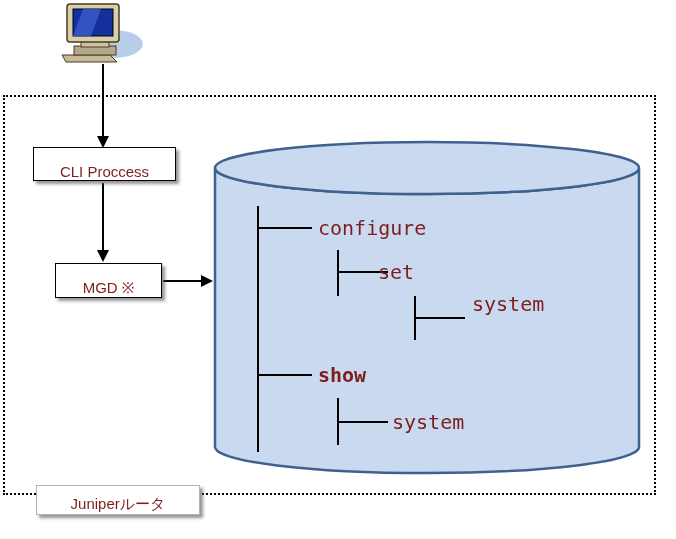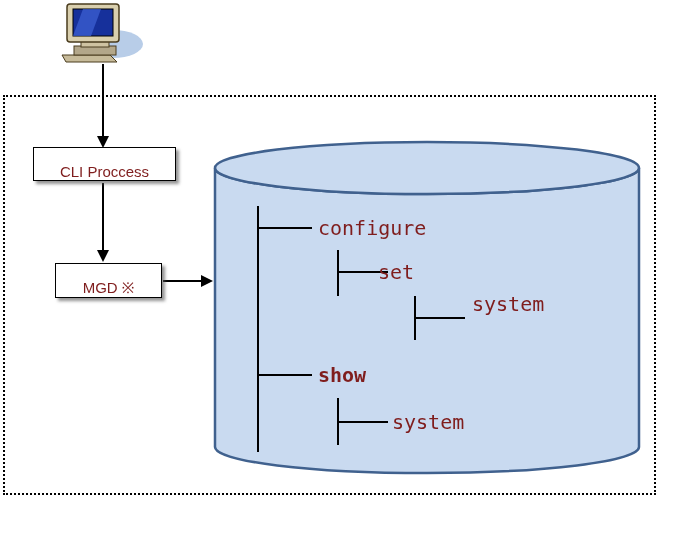--- a/index.html
+++ b/index.html
@@ -95,20 +95,23 @@
   </svg>
 
   <div id="cli-box" class="shadow-box">
     <span>CLI Proccess</span>
   </div>
 
   <div id="mgd-box" class="shadow-box">
     <span>MGD ※</span>
   </div>
 
+  <div id="router-label" class="shadow-box">
+    <span>Juniperルータ</span>
+  </div>
 
   <div id="lbl-configure" class="tree-label">configure</div>
   <div id="lbl-set" class="tree-label">set</div>
   <div id="lbl-system" class="tree-label">system</div>
   <div id="lbl-show" class="tree-label">show</div>
   <div id="lbl-version" class="tree-label">system</div>
 
 </div>
 
 </body></html>

